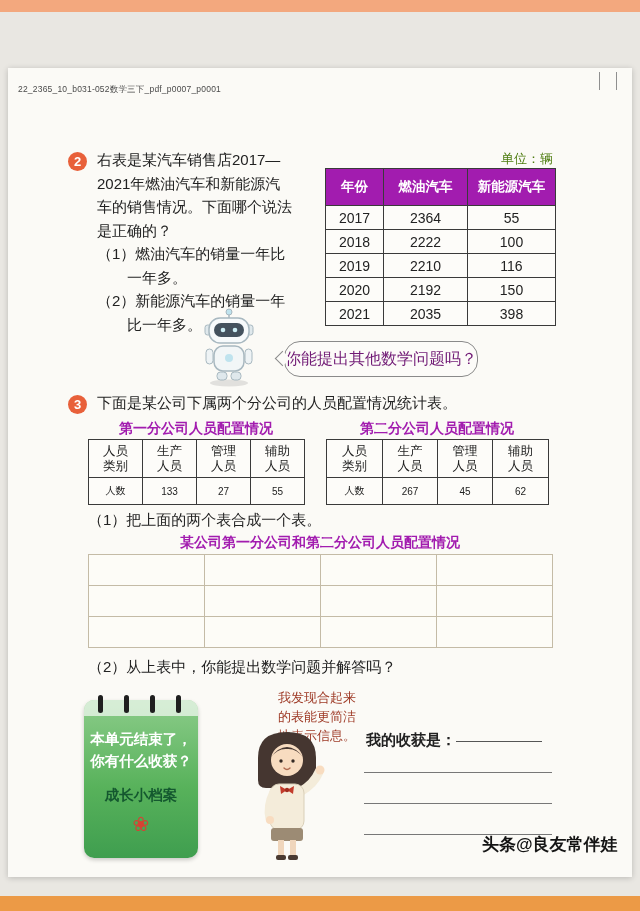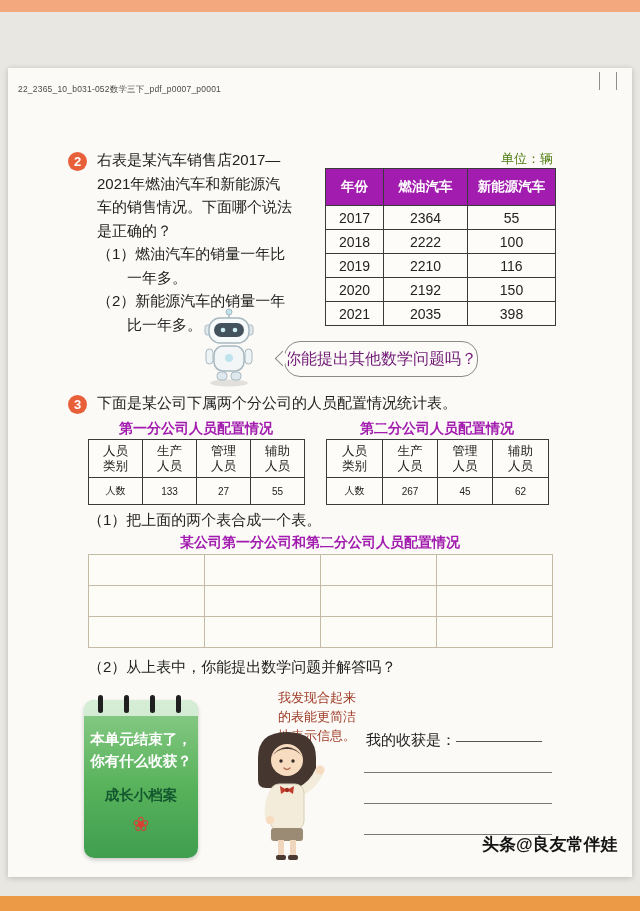--- a/index.html
+++ b/index.html
@@ -57,21 +57,21 @@
   .note-topband { position:absolute; left:0; top:0; width:100%; height:16px;
           background:rgba(255,255,255,0.65); border-radius:10px 10px 0 0; }
   .clip { position:absolute; top:-5px; width:5px; height:18px; background:#1f1f1f; border-radius:3px; }
   .note-line { position:absolute; width:100%; text-align:center; color:#fff;
                font-weight:bold; font-size:14.5px; }
   .note-line3 { color:#14582f; }
   .note-flower { position:absolute; width:100%; text-align:center; font-size:20px; color:#d54234; }
 
   .girl-speech { left:236px; top:688px; width:120px; font-size:13px; line-height:19px; color:#9e3a26;text-align:right; }
 
-  .harvest { left:366px; top:731px; font-size:15px; font-weight:normal; color:#222; }
+  .harvest { left:366px; top:731px; font-size:15px; font-weight:bold; color:#222; }
   .harvest-underline { display:inline-block; width:86px; border-bottom:1.5px solid #555;
                        transform:translateY(-3px); }
   .write-line { left:364px; width:188px; border-bottom:1.5px solid #777; height:1px; }
 
   .watermark { left:482px; top:833px; font-size:17px; font-weight:bold; color:#141414; }
 </style>
 </head>
 <body>
 
 <div class="screen">

